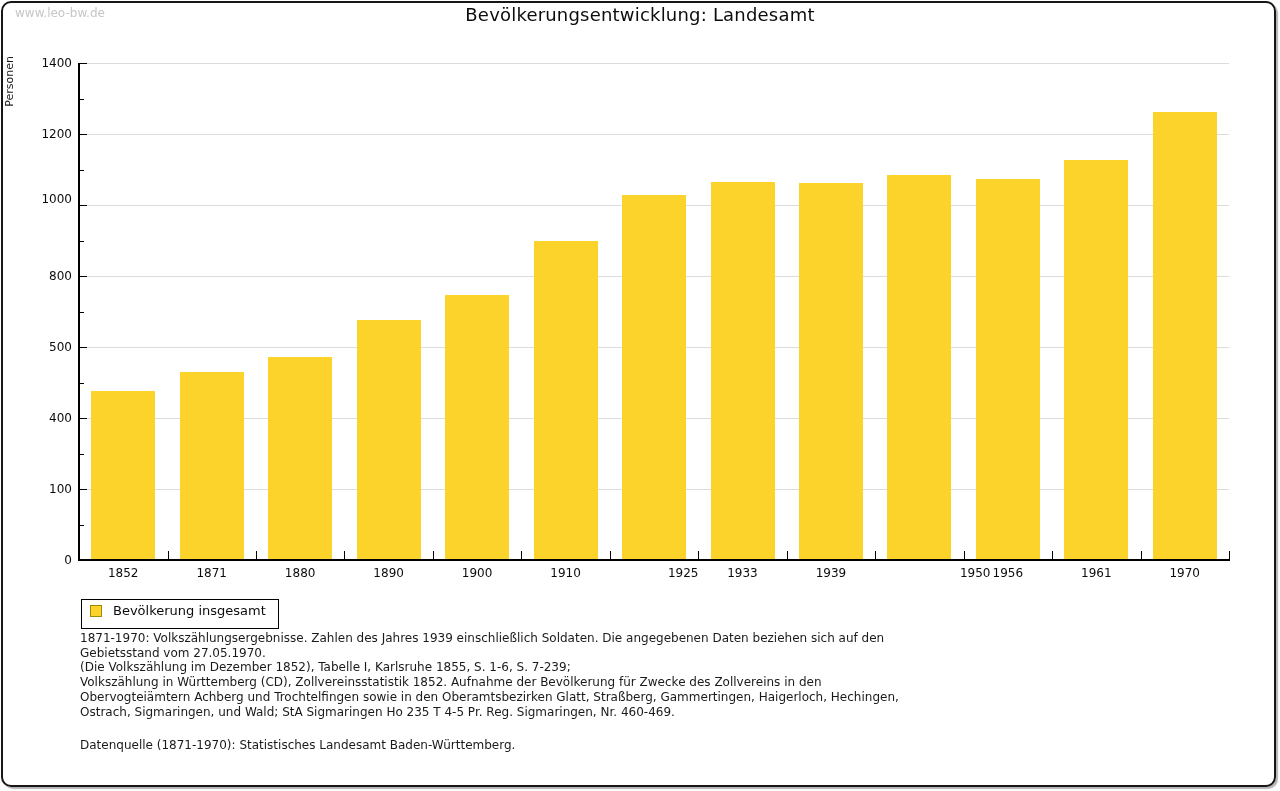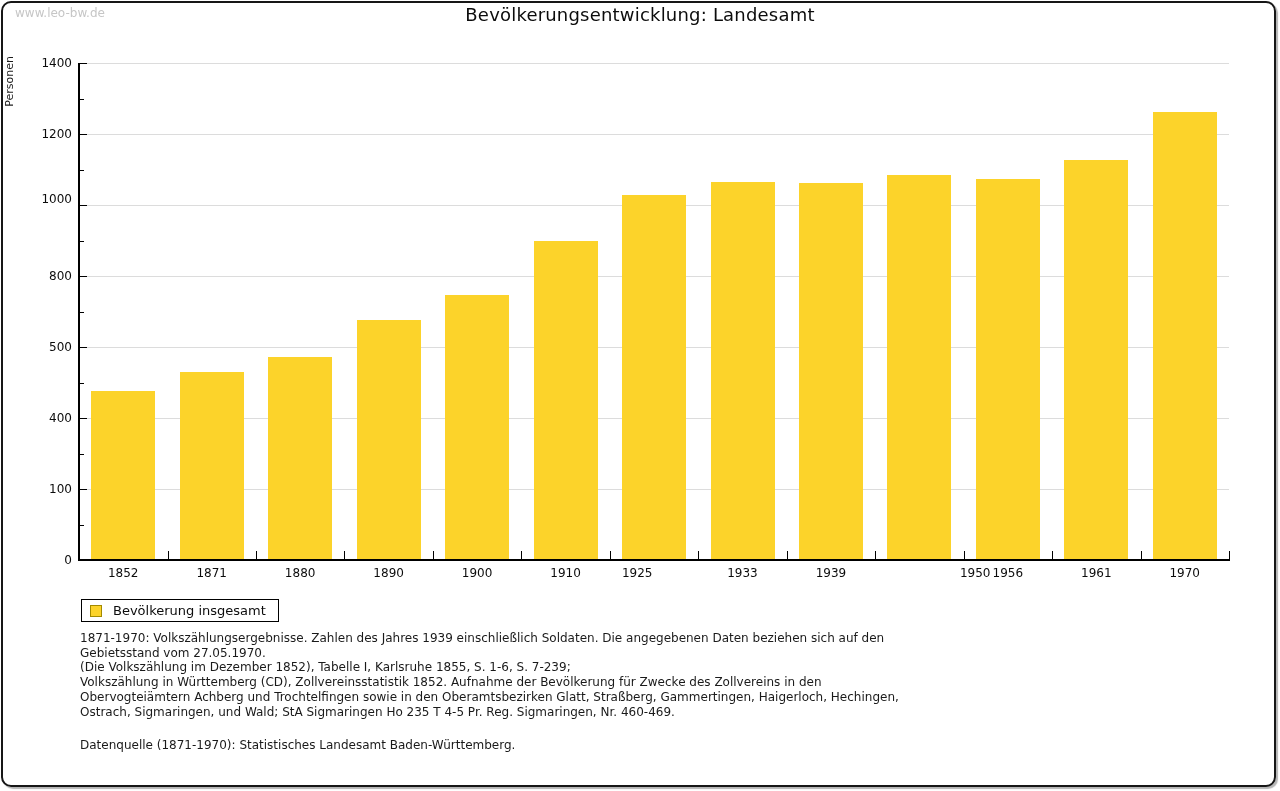--- a/index.html
+++ b/index.html
@@ -23,21 +23,21 @@
 
   .gridline { position:absolute; height:1px; background:#dcdcdc; }
   .axis-y  { position:absolute; width:2px; background:#000; }
   .axis-x  { position:absolute; height:2px; background:#000; }
   .ytick   { position:absolute; height:1px; background:#000; }
   .xtick   { position:absolute; width:1px;  background:#000; }
   .ytick-label { position:absolute; width:46px; text-align:right; font-size:12px; color:#0c0c0c; }
   .xtick-label { position:absolute; text-align:center; font-size:12px; color:#0c0c0c; }
   .bar { position:absolute; }
 
-  .legend { position:absolute; left:81px; top:599px; width:198px; height:23px;
+  .legend { position:absolute; left:81px; top:599px; width:198px; height:30px;
             border:1px solid #000; background:#fff; }
   .legend-swatch { position:absolute; left:8px; top:5px; width:12px; height:12px;
                    border:1px solid #a38a00; }
   .legend-label { position:absolute; left:31px; top:3px; font-size:13px; color:#0c0c0c; }
 
   .notes { position:absolute; left:80px; top:631px; font-size:12px; line-height:14.7px;
            color:#1a1a1a; white-space:nowrap; }
   .datasource { position:absolute; left:80px; top:738px; font-size:12px; color:#1a1a1a;
                 white-space:nowrap; }
 </style>
@@ -110,21 +110,21 @@
     <div class="xtick" style="left: 963.6px; top: 551px; height: 8px;"></div>
     <div class="xtick" style="left: 1052.1px; top: 551px; height: 8px;"></div>
     <div class="xtick" style="left: 1140.5px; top: 551px; height: 8px;"></div>
     <div class="xtick" style="left: 1229px; top: 551px; height: 8px;"></div>
     <div class="xtick-label" style="left: 79px; top: 566px; width: 88.5px;">1852</div>
     <div class="xtick-label" style="left: 167.5px; top: 566px; width: 88.5px;">1871</div>
     <div class="xtick-label" style="left: 255.9px; top: 566px; width: 88.5px;">1880</div>
     <div class="xtick-label" style="left: 344.4px; top: 566px; width: 88.5px;">1890</div>
     <div class="xtick-label" style="left: 432.8px; top: 566px; width: 88.5px;">1900</div>
     <div class="xtick-label" style="left: 521.3px; top: 566px; width: 88.5px;">1910</div>
-    <div class="xtick-label" style="left: 593px; top: 566px; width: 88.5px;">1925</div>
+    <div class="xtick-label" style="left: 639px; top: 566px; width: 88.5px;">1925</div>
     <div class="xtick-label" style="left: 698.2px; top: 566px; width: 88.5px;">1933</div>
     <div class="xtick-label" style="left: 786.7px; top: 566px; width: 88.5px;">1939</div>
     <div class="xtick-label" style="left: 902px; top: 566px; width: 88.5px; text-align: right;">1950</div>
     <div class="xtick-label" style="left: 963.6px; top: 566px; width: 88.5px;">1956</div>
     <div class="xtick-label" style="left: 1052.1px; top: 566px; width: 88.5px;">1961</div>
     <div class="xtick-label" style="left: 1140.5px; top: 566px; width: 88.5px;">1970</div>
   </div>
 
 <div class="legend">
   <span class="legend-swatch" style="background: rgb(252, 211, 42);"></span>

